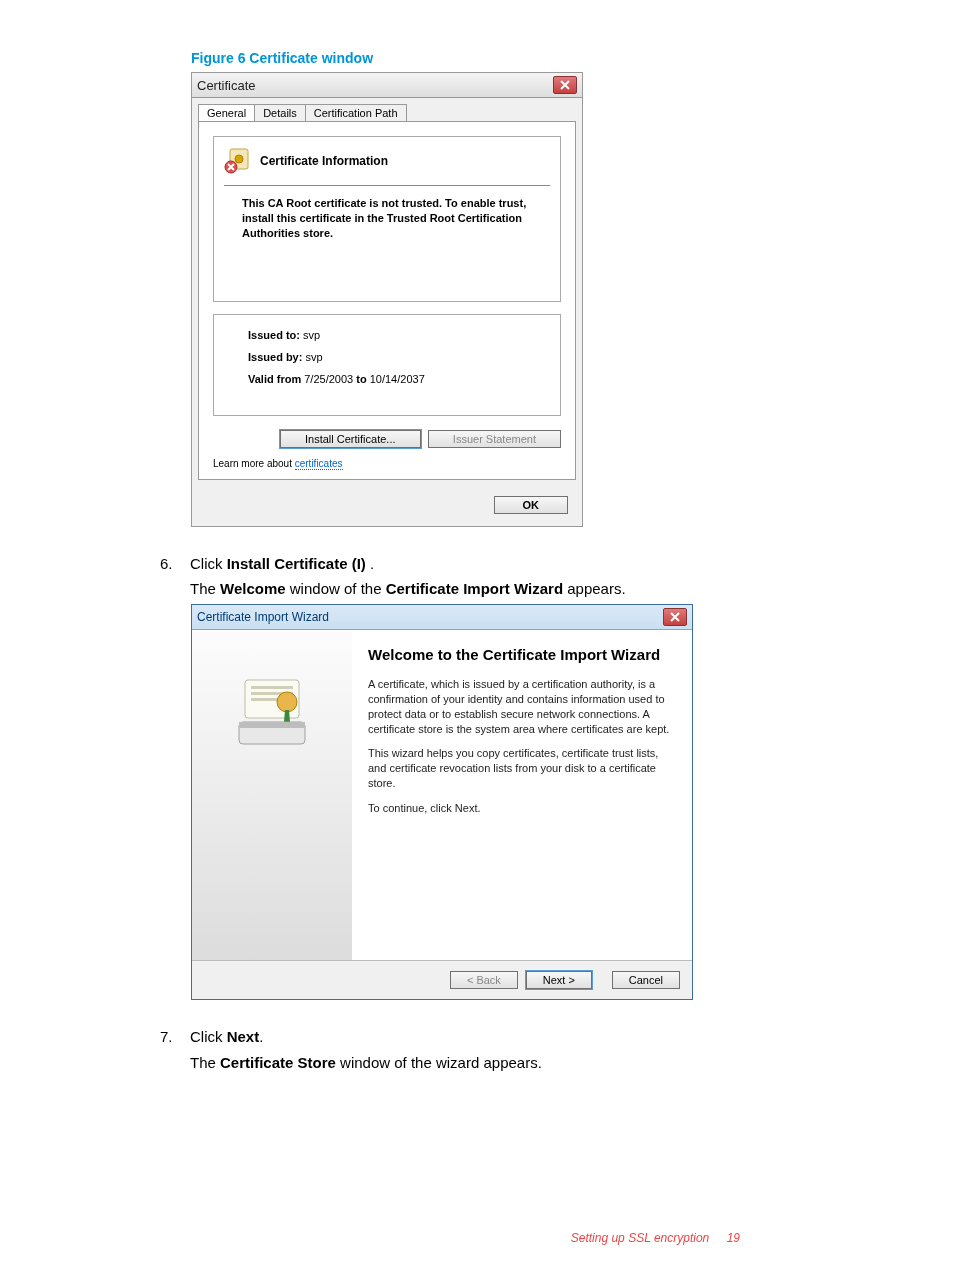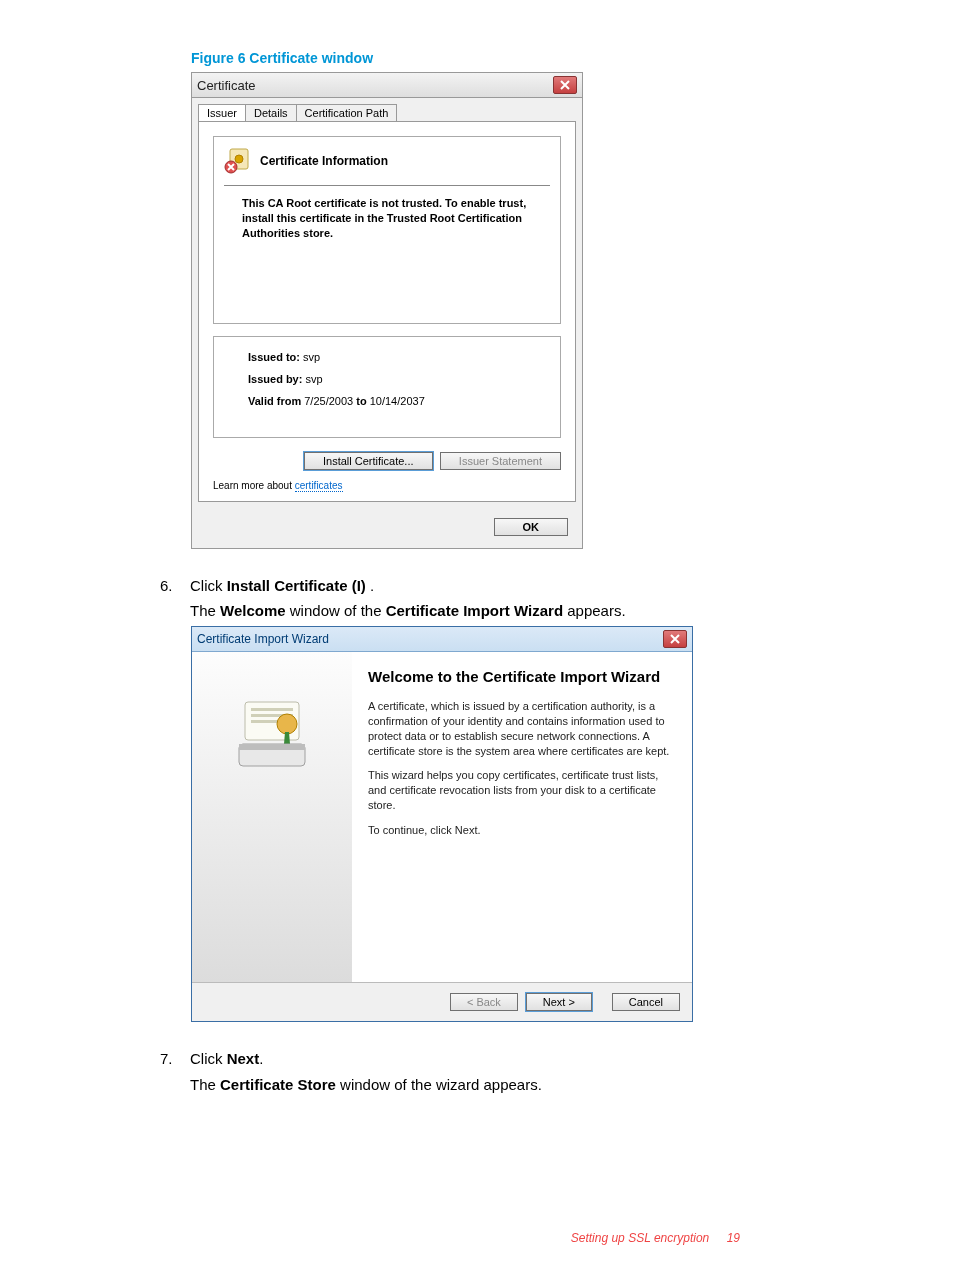--- a/index.html
+++ b/index.html
@@ -65,21 +65,21 @@
     z-index: 2;
   }
   .tab-panel {
     border: 1px solid #999;
     margin: 0 6px 6px 6px;
     background: #fff;
     padding: 14px 14px 10px 14px;
   }
   .cert-info-box {
     border: 1px solid #aaa;
-    padding: 10px 10px 82px 10px;
+    padding: 10px 10px 60px 10px;
     background: #fff;
   }
   .cert-info-header {
     display: flex;
     align-items: center;
     gap: 8px;
     border-bottom: 1px solid #888;
     padding-bottom: 10px;
     margin-bottom: 10px;
   }
@@ -118,21 +118,21 @@
   }
   .button-row {
     text-align: right;
     margin-top: 14px;
   }
   .win-button {
     display: inline-block;
     border: 1px solid #707070;
     background: linear-gradient(#f7f7f7,#e1e1e1);
     font-size: 11px;
-    padding: 2px 18px;
+    padding: 2px 24px;
     margin-left: 4px;
     cursor: pointer;
   }
   .win-button.default {
     outline: 1px solid #5a9dd7;
   }
   .win-button.disabled {
     color: #888;
     cursor: default;
   }
@@ -268,21 +268,21 @@
   <div class="cert-window">
     <div class="titlebar">
       <span class="title">Certificate</span>
       <span class="close-x">
         <svg width="10" height="10" viewBox="0 0 10 10">
             <path d="M1 1 L9 9 M9 1 L1 9" stroke="#fff" stroke-width="2"></path>
           </svg>
       </span>
     </div>
     <div class="tabs">
-      <div class="tab active">Issuer</div>
+      <div class="tab active">General</div>
       <div class="tab">Details</div>
       <div class="tab">Certification Path</div>
     </div>
     <div class="tab-panel">
       <div class="cert-info-box">
         <div class="cert-info-header">
           <span class="cert-icon">
             <svg width="28" height="28" viewBox="0 0 28 28">
               <rect x="6" y="2" width="18" height="20" rx="2" fill="#f5e7b8" stroke="#c0a94a"></rect>
               <circle cx="15" cy="12" r="4" fill="#d9a400" stroke="#b08000"></circle>

